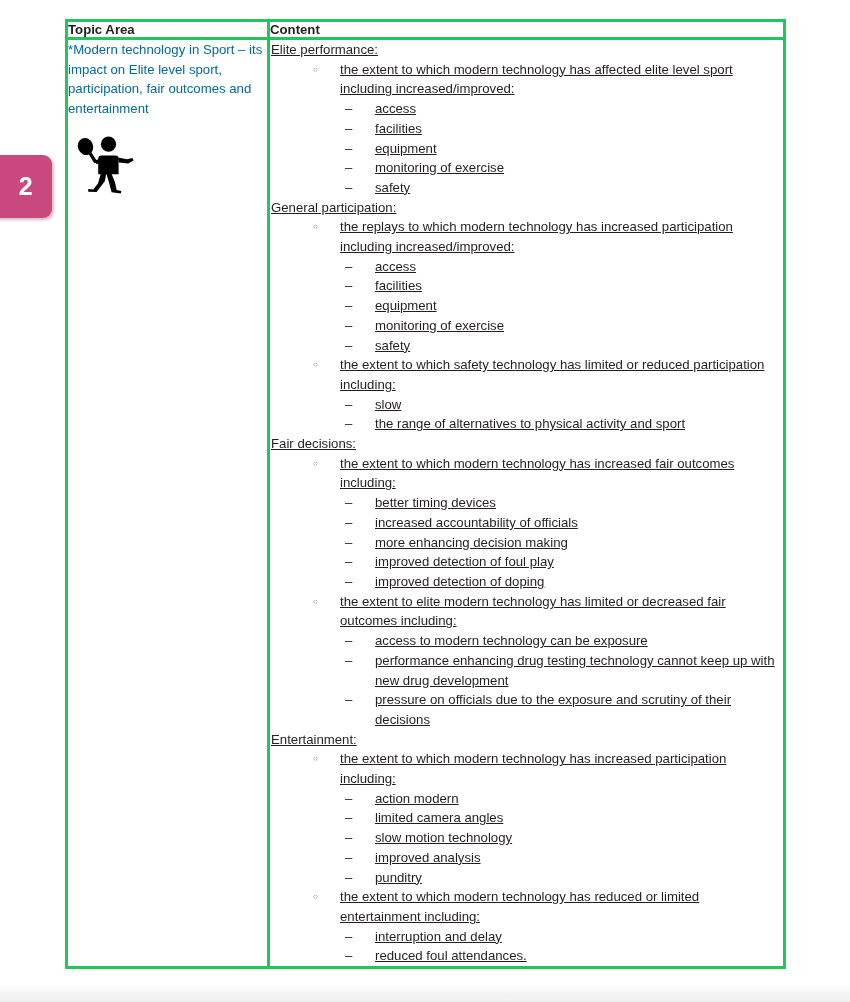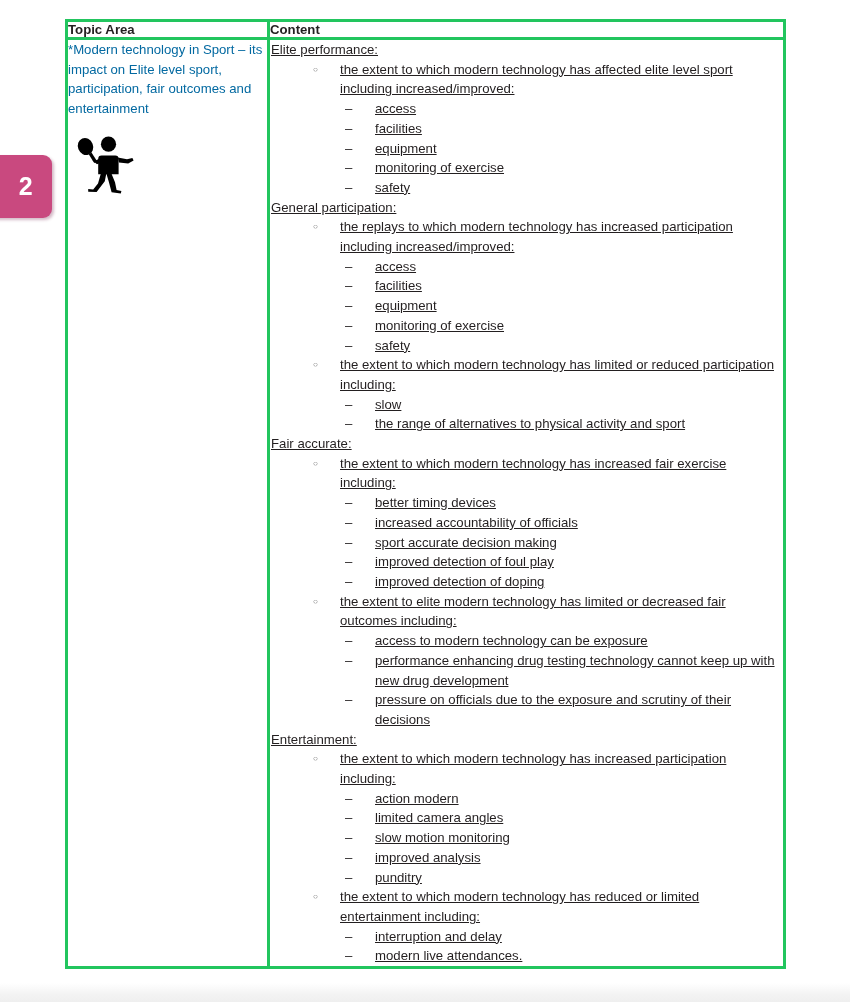--- a/index.html
+++ b/index.html
@@ -240,51 +240,51 @@
                   <span class="marker">–</span>
                   <span class="item-text">monitoring of exercise</span>
                 </li>
                 <li class="dash-item">
                   <span class="marker">–</span>
                   <span class="item-text">safety</span>
                 </li>
               </ul>
               <li class="circle-item">
                 <span class="marker">○</span>
-                <span class="item-text">the extent to which modern technology has limited or reduced participation including:</span>
+                <span class="item-text">the extent to which safety technology has limited or reduced participation including:</span>
               </li>
               <ul class="lvl2">
                 <li class="dash-item">
                   <span class="marker">–</span>
                   <span class="item-text">slow</span>
                 </li>
                 <li class="dash-item">
                   <span class="marker">–</span>
                   <span class="item-text">the range of alternatives to physical activity and sport</span>
                 </li>
               </ul>
             </ul>
-            <div class="section-heading">Fair accurate:</div>
+            <div class="section-heading">Fair decisions:</div>
             <ul class="lvl1">
               <li class="circle-item">
                 <span class="marker">○</span>
-                <span class="item-text">the extent to which modern technology has increased fair exercise including:</span>
+                <span class="item-text">the extent to which modern technology has increased fair outcomes including:</span>
               </li>
               <ul class="lvl2">
                 <li class="dash-item">
                   <span class="marker">–</span>
                   <span class="item-text">better timing devices</span>
                 </li>
                 <li class="dash-item">
                   <span class="marker">–</span>
                   <span class="item-text">increased accountability of officials</span>
                 </li>
                 <li class="dash-item">
                   <span class="marker">–</span>
-                  <span class="item-text">sport accurate decision making</span>
+                  <span class="item-text">more enhancing decision making</span>
                 </li>
                 <li class="dash-item">
                   <span class="marker">–</span>
                   <span class="item-text">improved detection of foul play</span>
                 </li>
                 <li class="dash-item">
                   <span class="marker">–</span>
                   <span class="item-text">improved detection of doping</span>
                 </li>
               </ul>
@@ -317,21 +317,21 @@
                 <li class="dash-item">
                   <span class="marker">–</span>
                   <span class="item-text">action modern</span>
                 </li>
                 <li class="dash-item">
                   <span class="marker">–</span>
                   <span class="item-text">limited camera angles</span>
                 </li>
                 <li class="dash-item">
                   <span class="marker">–</span>
-                  <span class="item-text">slow motion monitoring</span>
+                  <span class="item-text">slow motion technology</span>
                 </li>
                 <li class="dash-item">
                   <span class="marker">–</span>
                   <span class="item-text">improved analysis</span>
                 </li>
                 <li class="dash-item">
                   <span class="marker">–</span>
                   <span class="item-text">punditry</span>
                 </li>
               </ul>
@@ -339,21 +339,21 @@
                 <span class="marker">○</span>
                 <span class="item-text">the extent to which modern technology has reduced or limited entertainment including:</span>
               </li>
               <ul class="lvl2">
                 <li class="dash-item">
                   <span class="marker">–</span>
                   <span class="item-text">interruption and delay</span>
                 </li>
                 <li class="dash-item">
                   <span class="marker">–</span>
-                  <span class="item-text">modern live attendances.</span>
+                  <span class="item-text">reduced foul attendances.</span>
                 </li>
               </ul>
             </ul>
           </div>
       </td>
     </tr>
   </tbody>
 </table>
 
 <div id="page-bottom-band"></div>

